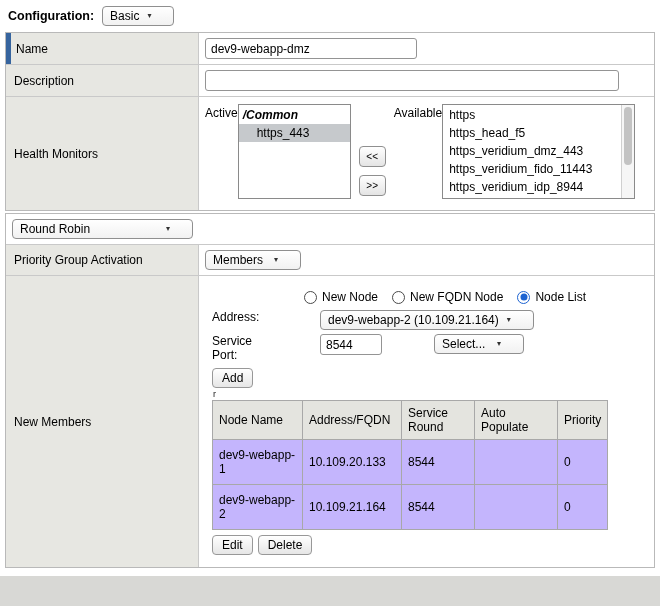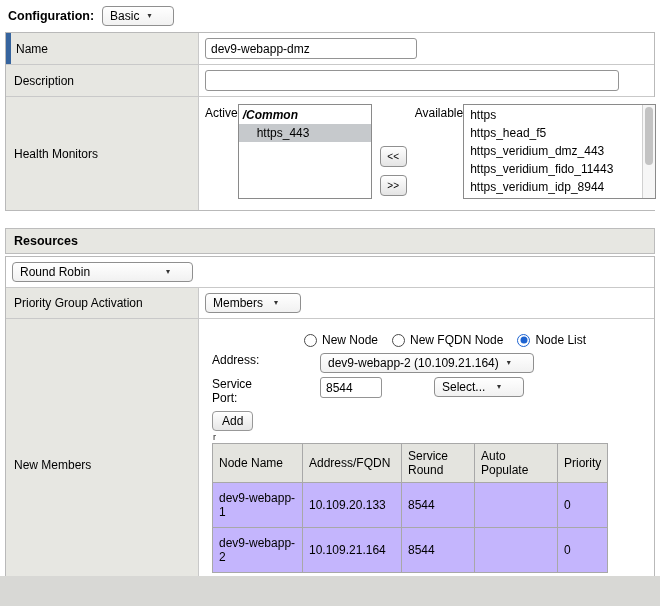--- a/index.html
+++ b/index.html
@@ -46,21 +46,21 @@
   }
   .name-input { width:212px; }
   .desc-input { width:414px; }
   .port-input { width:62px; }
 
   
   .hm-wrap { display:flex; align-items:flex-start; padding:2px 0 6px 0; }
   .hm-col { display:flex; flex-direction:row; }
   .hm-head { text-align:center; padding:2px 0 3px 0; }
   .listbox { border:1px solid #8a8a8a; background:#fff; height:95px; overflow:hidden; }
-  .listbox.active-list { width:134px; }
+  .listbox.active-list { width:113px; }
   .listbox.avail-list { width:193px; position:relative; }
   .lb-group { font-weight:bold; font-style:italic; padding:2px 4px 1px 4px; line-height:16px; }
   .lb-item { padding:1px 4px 1px 6px; line-height:16px; white-space:nowrap; }
   .lb-item.indent { padding-left:18px; }
   .lb-item.selected { background:#c6c9cc; }
   .avail-items { padding-top:1px; }
   .hm-btns { display:flex; flex-direction:column; gap:8px; margin:42px 8px 0 8px; }
   .mv-btn {
     width:27px; height:21px; border:1px solid #8f8f8f; border-radius:4px;
     background:linear-gradient(#ffffff,#e4e4e4); font-size:10px; line-height:1;
@@ -189,21 +189,20 @@
                 <div class="scroll-thumb"></div>
               </div>
             </div>
           </div>
 
         </div>
       </div>
     </div>
   </div>
 
-  <div class="section-hdr">Resources</div>
 
   <div class="form-table resources">
 
     <div class="frow">
       <div class="fcontent">
         <div class="sel w-rr">
           <span>Round Robin</span>
           <span class="caret">▾</span>
         </div>
       </div>

